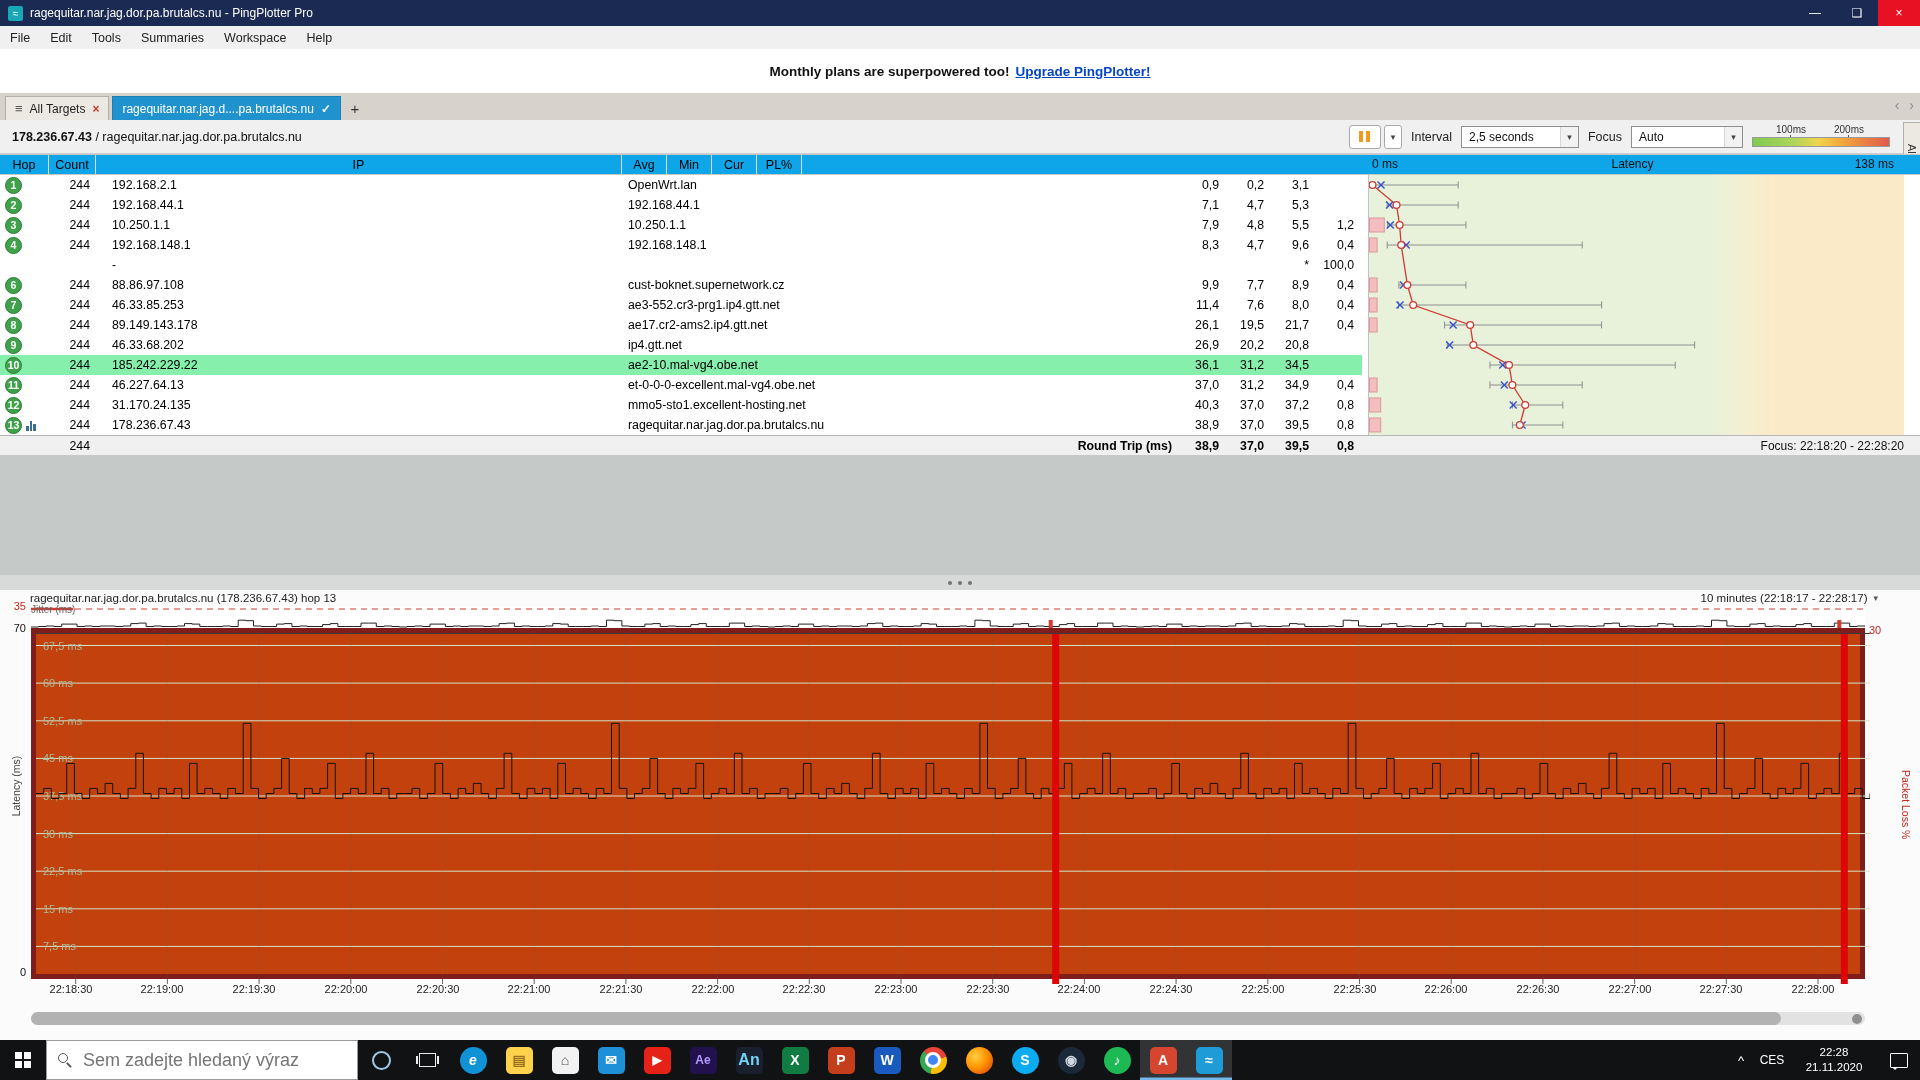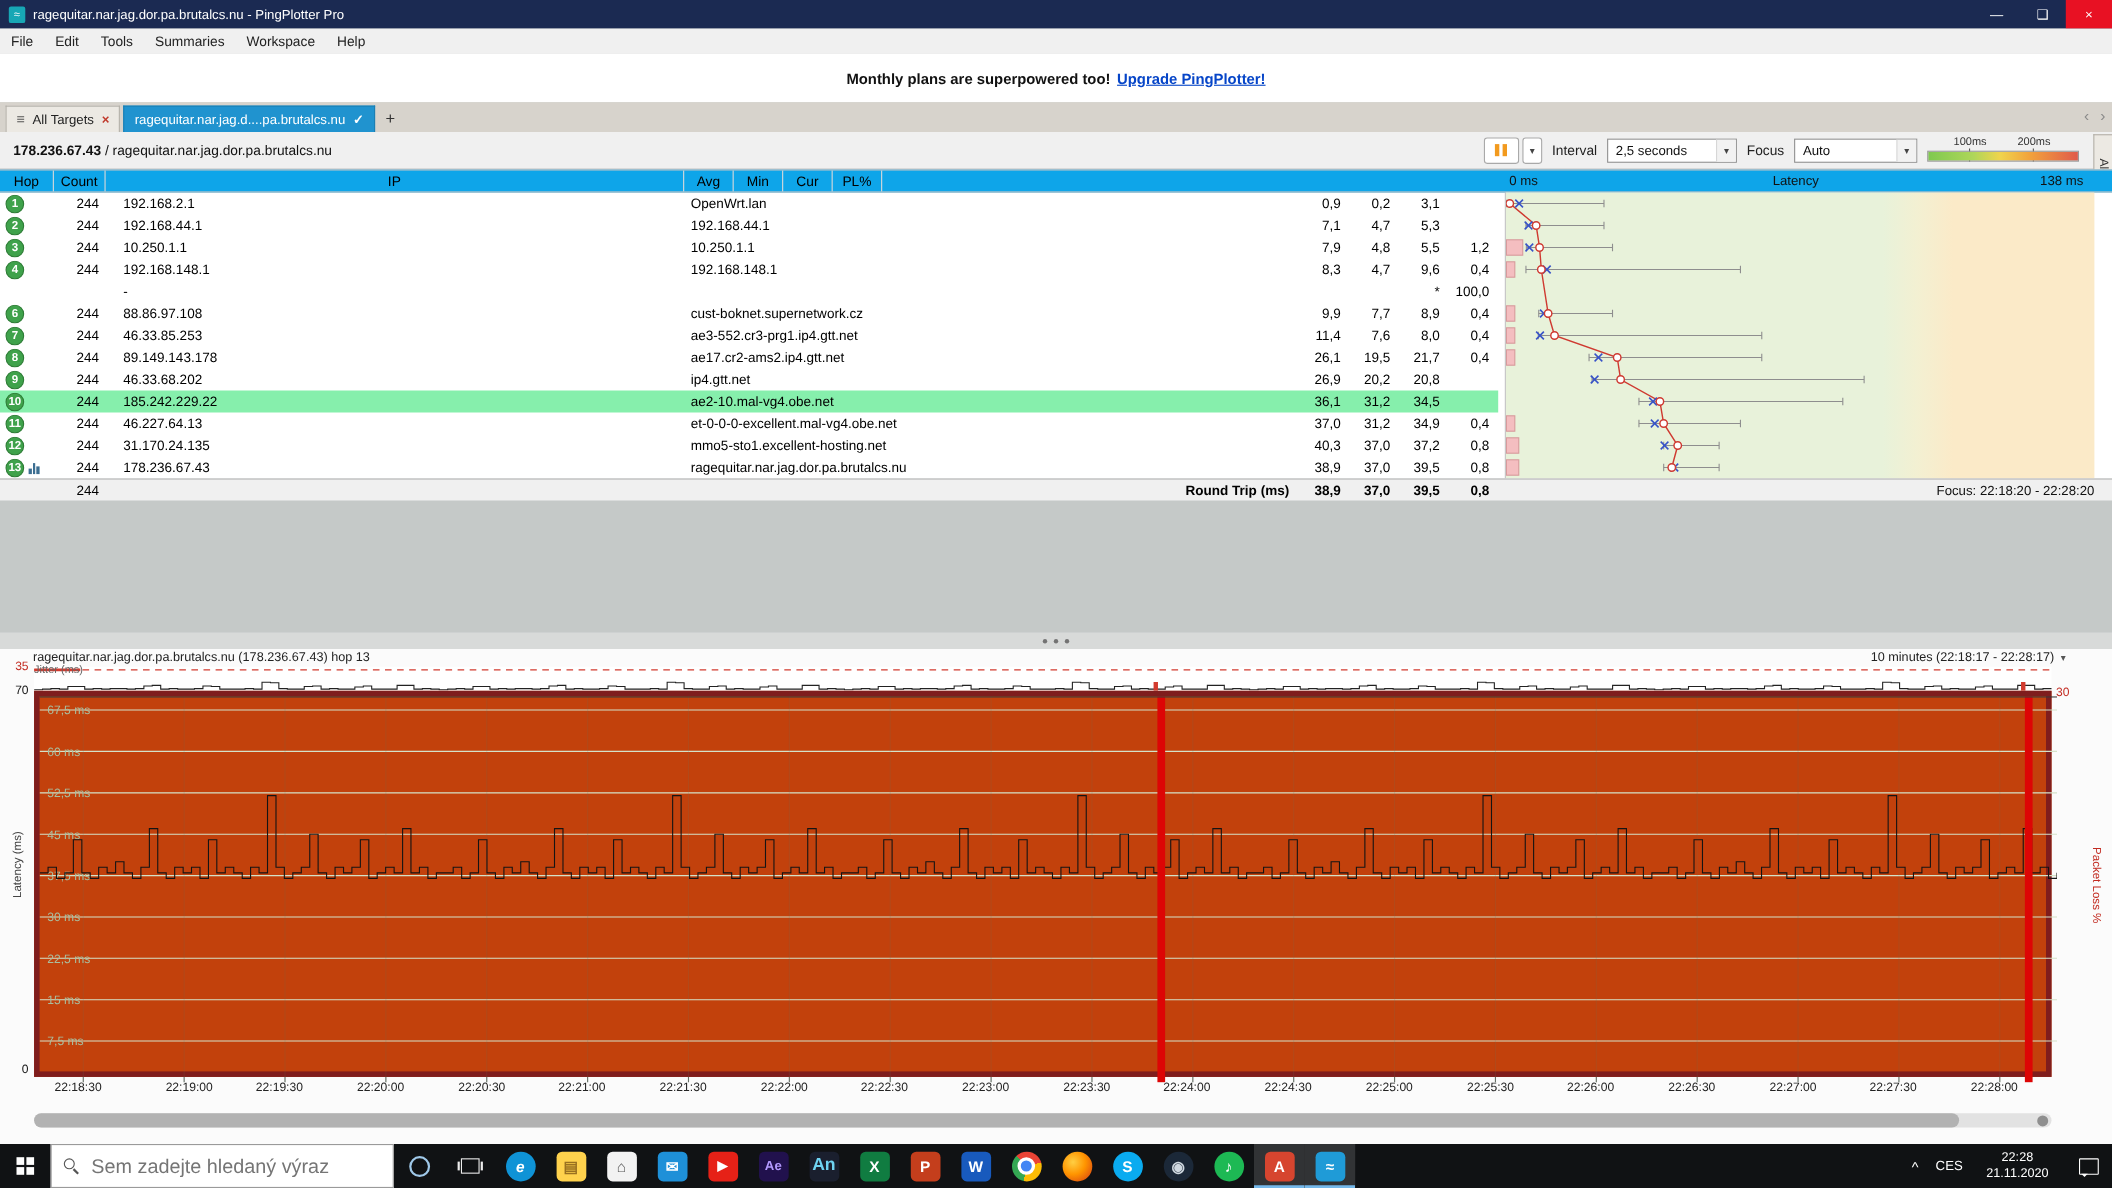--- a/index.html
+++ b/index.html
@@ -584,21 +584,21 @@
         <rect x="1016.2" y="0" width="7" height="351" fill="#dd0505"></rect>
         <rect x="1804.8" y="0" width="7" height="351" fill="#dd0505"></rect>
         <line x1="0" y1="0.5" x2="1834" y2="0.5" stroke="#3a3a3a"></line>
       </svg>
   </div>
   <span class="yaxis-label">Latency (ms)</span>
   <span class="raxis-label">Packet Loss %</span>
 
   <div id="xticks">
       <span style="left: 40px;">22:18:30</span>
-      <span style="left: 141px;">22:19:00</span>
+      <span style="left: 131px;">22:19:00</span>
       <span style="left: 223px;">22:19:30</span>
       <span style="left: 315px;">22:20:00</span>
       <span style="left: 407px;">22:20:30</span>
       <span style="left: 498px;">22:21:00</span>
       <span style="left: 590px;">22:21:30</span>
       <span style="left: 682px;">22:22:00</span>
       <span style="left: 773px;">22:22:30</span>
       <span style="left: 865px;">22:23:00</span>
       <span style="left: 957px;">22:23:30</span>
       <span style="left: 1048px;">22:24:00</span>

